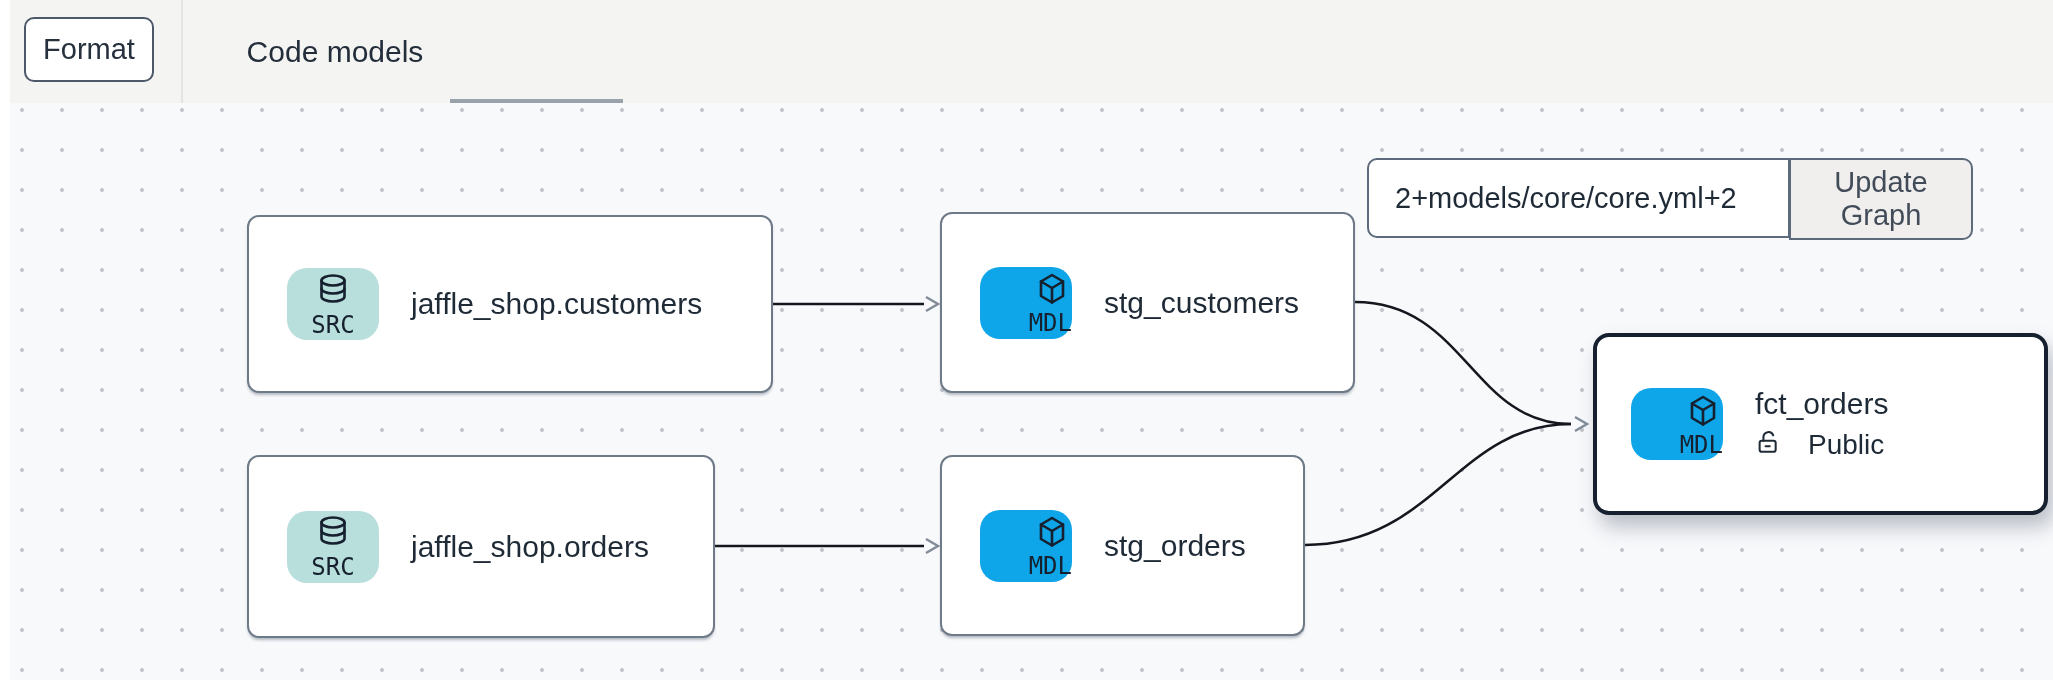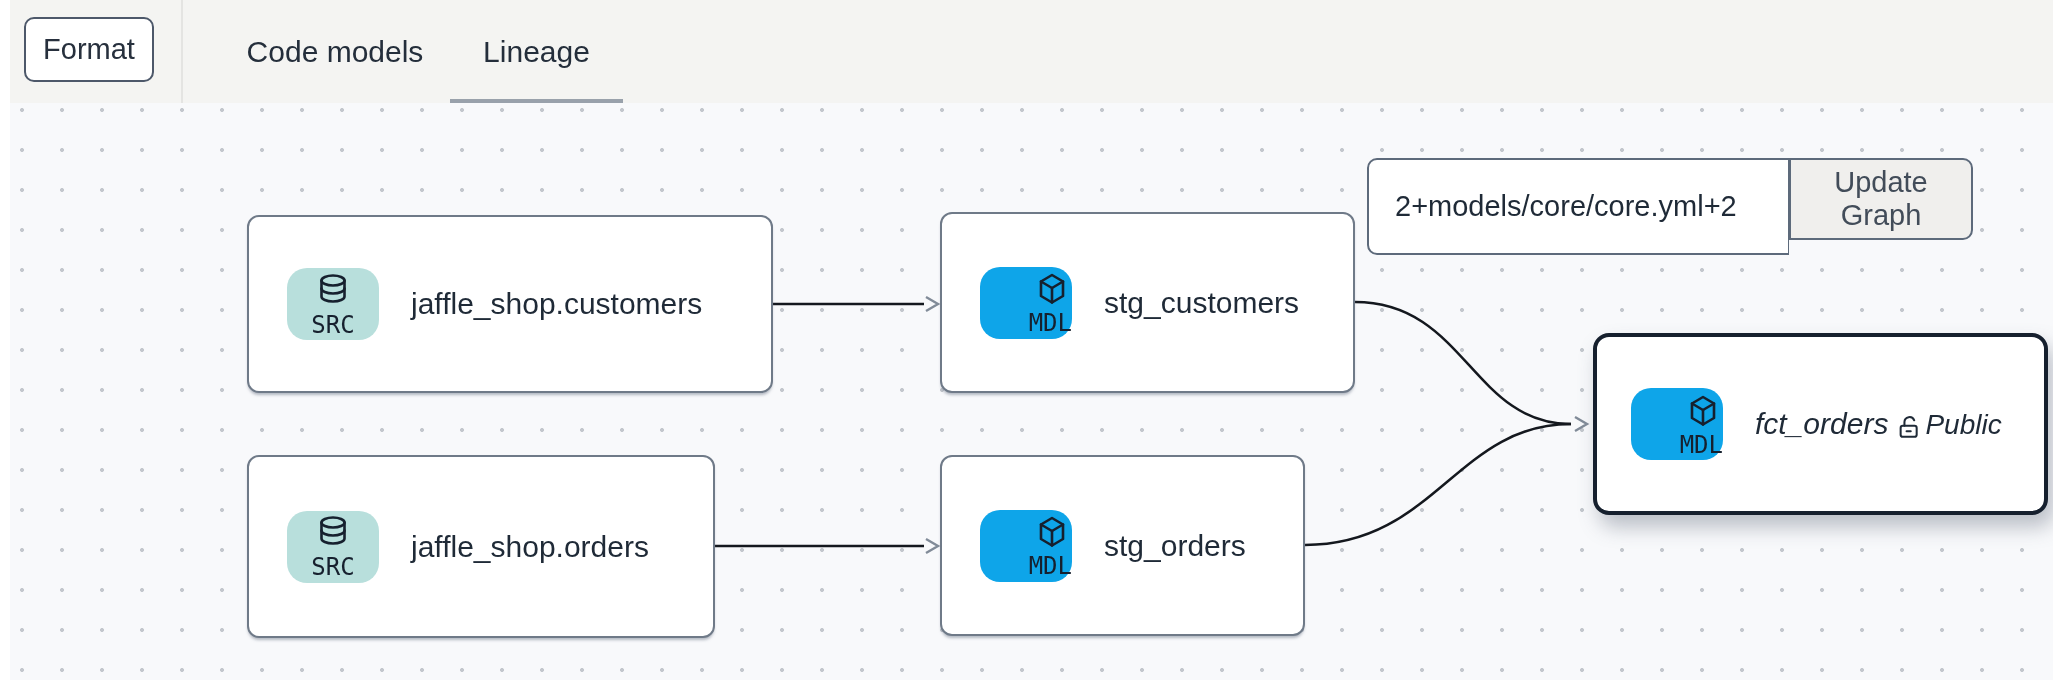--- a/index.html
+++ b/index.html
@@ -35,45 +35,44 @@
   .n-fct-orders{left:1583px;top:230px;width:455px;height:182px;border:4px solid #16202e;
     border-radius:16px;box-shadow:6px 12px 20px rgba(110,120,135,.45);padding-left:34px;}
   .icon-badge{width:92px;height:72px;border-radius:20px;flex:0 0 auto;
     display:flex;flex-direction:column;align-items:center;justify-content:center;gap:1px;}
   .icon-badge.teal{background:#b8dfdc;}
   .icon-badge.blue{background:#0ea5e9;align-items:flex-end;}
   .icon-badge svg{width:40px;height:40px;stroke:#16202e;stroke-width:2.6;fill:none;
     stroke-linecap:round;stroke-linejoin:round;}
   .badge-text{font-family:"DejaVu Sans Mono",monospace;font-size:24px;color:#16202e;line-height:1;}
   .node-label{font-size:30px;color:#1f2a37;white-space:nowrap;}
-  .sel-col{display:flex;flex-direction:row;gap:8px;font-style:italic;}
-  .access-row{display:flex;align-items:flex-end;gap:2px;font-size:28px;color:#1f2a37;}
+  .sel-col{display:flex;flex-direction:column;gap:8px;}
+  .access-row{display:flex;align-items:flex-start;gap:26px;font-size:28px;color:#1f2a37;}
   .access-row svg{width:27px;height:27px;stroke:#1f2a37;stroke-width:2.4;fill:none;
     stroke-linecap:round;stroke-linejoin:round;}
 
   
-  .graph-selector{position:absolute;left:1357px;top:55px;width:422px;height:97px;background:#ffffff;
+  .graph-selector{position:absolute;left:1357px;top:55px;width:422px;height:80px;background:#ffffff;
     border:2px solid #5d6a7b;border-radius:10px 0 0 10px;border-right:1px solid #5d6a7b;
     padding:0 10px 0 26px;font-size:29px;color:#1f2a37;outline:none;}
   .update-btn{position:absolute;left:1779px;top:55px;width:184px;height:82px;background:#f0efed;
     border:2px solid #5d6a7b;border-radius:0 10px 10px 0;display:flex;align-items:center;
     justify-content:center;font-size:29px;color:#424c59;cursor:pointer;}
   .cutoff-btn{position:absolute;left:2045px;top:55px;width:50px;height:82px;background:#f6f7f8;
     border:2px solid #5d6a7b;border-radius:10px;cursor:pointer;}
 </style>
 </head>
 <body>
 
 <div class="screen">
 
   <div class="toolbar">
     <button class="format-btn">Format</button>
     <div class="toolbar-divider"></div>
     <div class="tab tab-code">Code models</div>
-    <div class="tab tab-lineage">Lineage</div>
     <div class="tab-underline"></div>
   </div>
 
   <div class="canvas">
 
     <svg class="edges" viewBox="0 0 2053 577">
       <path d="M763 201 H914" stroke="#14181e" stroke-width="2.5" fill="none"></path>
       <path d="M705 443 H914" stroke="#14181e" stroke-width="2.5" fill="none"></path>
       <path d="M1345 199 C1455 199 1462 321 1561 321" stroke="#14181e" stroke-width="2.5" fill="none"></path>
       <path d="M1295 442 C1425 442 1447 321 1561 321" stroke="#14181e" stroke-width="2.5" fill="none"></path>

